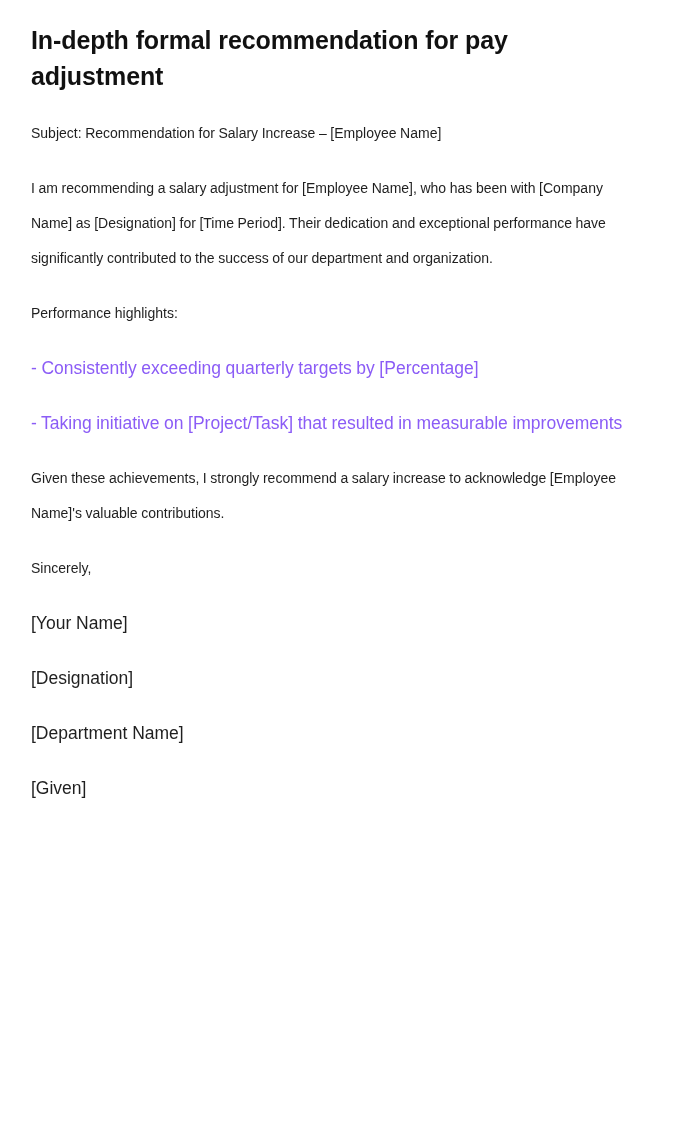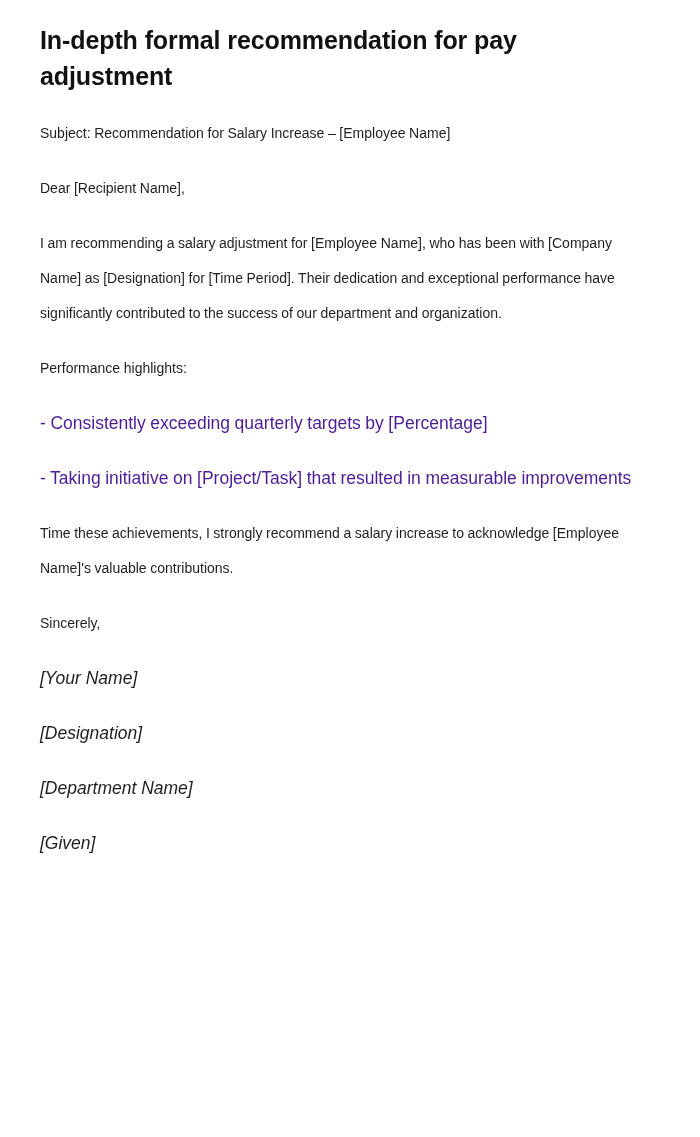--- a/index.html
+++ b/index.html
@@ -11,21 +11,21 @@
   body {
     width: 700px;
     min-height: 1137px;
     font-family: "Liberation Sans", sans-serif;
     color: #1a1a1a;
     -webkit-font-smoothing: antialiased;
   }
   .page {
     box-sizing: border-box;
     width: 700px;
-    padding: 22px 60px 40px 40px;
+    padding: 22px 60px 40px 31px;
   }
   .doc-title {
     margin: 0 0 22px 0;
     font-size: 25px;
     line-height: 36px;
     font-weight: 700;
     letter-spacing: -0.1px;
     color: #111111;
     max-width: 560px;
   }
@@ -38,53 +38,51 @@
     max-width: 604px;
     word-spacing: -0.3px;
   }
   .para:last-child {
     margin-bottom: 0;
   }
   .bullet {
     margin: 0 0 20px 0;
     font-size: 17.5px;
     line-height: 35px;
-    color: #4c1d95;
+    color: #8b5cf6;
     max-width: 604px;
     word-spacing: -0.3px;
   }
   .sig-line {
     margin: 0 0 20px 0;
     font-size: 17.5px;
     line-height: 35px;
     color: #1f1f1f;
-    font-style: italic;
   }
 </style>
 </head>
 <body>
 
 <div class="page">
 
   <h1 class="doc-title">In-depth formal recommendation for pay adjustment</h1>
 
   <p class="para">Subject: Recommendation for Salary Increase – [Employee Name]</p>
 
-  <p class="para">Dear [Recipient Name],</p>
 
   <p class="para">I am recommending a salary adjustment for [Employee Name], who has been with [Company Name] as [Designation] for [Time Period]. Their dedication and exceptional performance have significantly contributed to the success of our department and organization.</p>
 
   <p class="para">Performance highlights:</p>
 
   <p class="bullet">- Consistently exceeding quarterly targets by [Percentage]</p>
 
   <p class="bullet">- Taking initiative on [Project/Task] that resulted in measurable improvements</p>
 
 
-  <p class="para">Time these achievements, I strongly recommend a salary increase to acknowledge [Employee Name]'s valuable contributions.</p>
+  <p class="para">Given these achievements, I strongly recommend a salary increase to acknowledge [Employee Name]'s valuable contributions.</p>
 
   <p class="para">Sincerely,</p>
 
   <p class="sig-line">[Your Name]</p>
 
   <p class="sig-line">[Designation]</p>
 
   <p class="sig-line">[Department Name]</p>
 
   <p class="sig-line">[Given]</p>

